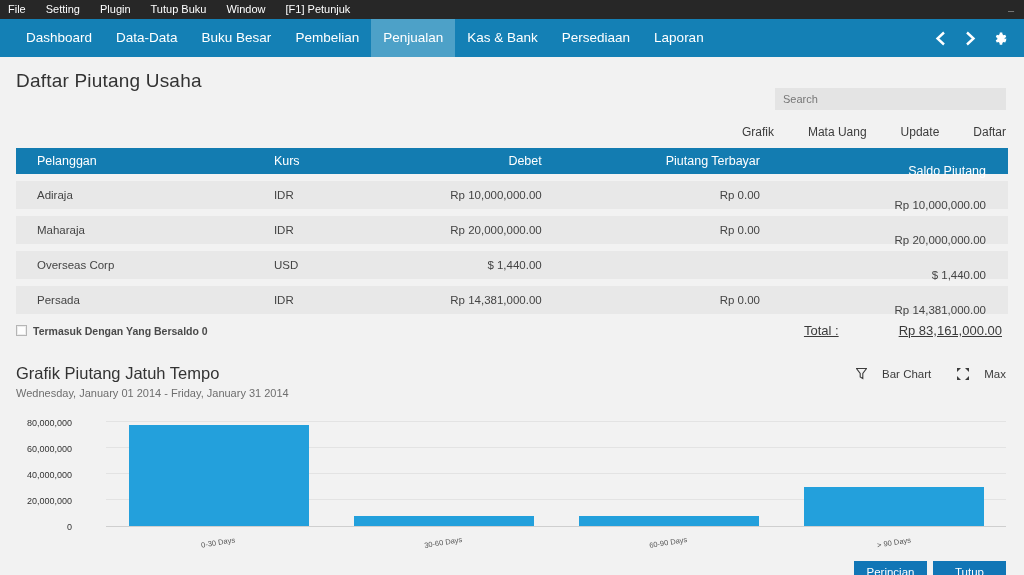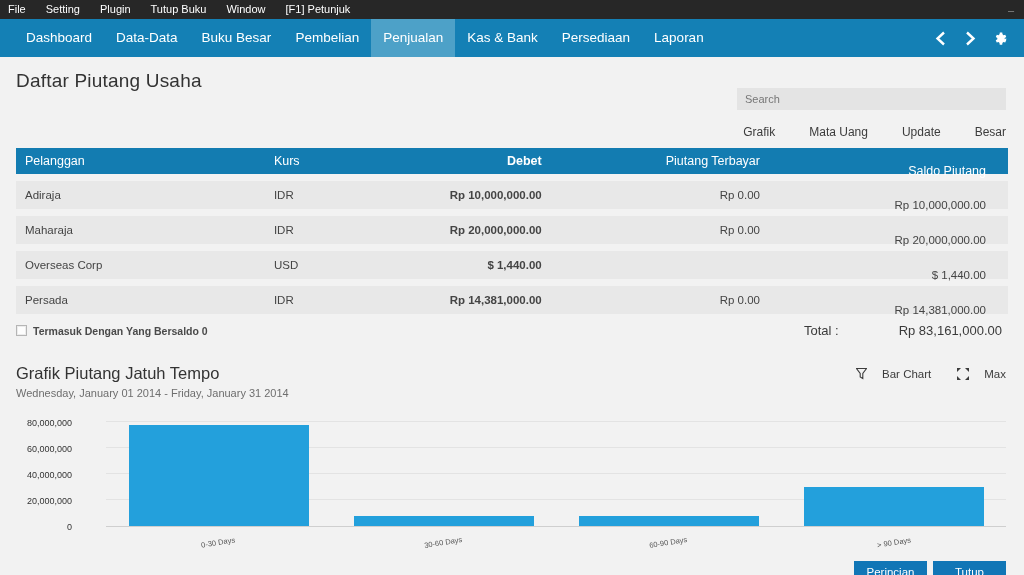--- a/index.html
+++ b/index.html
@@ -29,21 +29,21 @@
   .nav-tab.active { background:#4da1c8; }
   .nav-right { margin-left:auto; display:flex; align-items:center; gap:14px; padding-right:16px; }
   .nav-icon { width:16px; height:16px; display:flex; align-items:center; justify-content:center; }
   .nav-icon svg { display:block; }
 
   
   .content { padding:0 16px; position:relative; }
   .page-title { font-size:19px; color:#333; margin-top:13px; font-weight:normal; letter-spacing:0.2px; }
 
   .search-box {
-    position:absolute; top:18px; right:18px; width:269px; height:22px;
+    position:absolute; top:18px; right:18px; width:231px; height:22px;
     background:#e4e4e4; border:none; outline:none; font-size:11px; color:#555;
     padding:0 8px; font-family:"Liberation Sans", sans-serif;
   }
   .search-box::placeholder { color:#777; }
 
   .actions-row {
     display:flex; justify-content:flex-end; gap:34px;
     font-size:12px; color:#3c3c3c; margin-top:33px; padding-right:2px;
   }
   .action-link { cursor:default; }
@@ -51,34 +51,34 @@
   
   .grid { margin-top:9px; }
   .grid-header {
     display:flex; background:#137cb1; color:#fff; height:26px; align-items:center;
     font-size:12.5px;
   }
   .grid-row {
     display:flex; background:#e8e8e8; color:#444; height:28px; align-items:center;
     font-size:11.5px; margin-top:7px;
   }
-  .c1 { flex:0 0 26%; padding-left:9px; text-align:left; }
+  .c1 { flex:0 0 26%; padding-left:21px; text-align:left; }
   .c2 { flex:0 0 13%; text-align:left; }
-  .c3 { flex:0 0 14%; text-align:right;font-weight:bold; }
+  .c3 { flex:0 0 14%; text-align:right; }
   .c4 { flex:0 0 22%; text-align:right; }
   .c5 { flex:1;       text-align:right; padding-right:22px;margin-top:20px; }
 
   .below-table { display:flex; align-items:center; margin-top:9px; }
   .checkbox-wrap { display:flex; align-items:flex-start; gap:6px; }
   .checkbox {
     width:11px; height:11px; background:#fdfdfd; border:1px solid #b5b5b5;
     box-shadow:inset 0 0 0 1px #ececec;
   }
   .checkbox-label { font-size:10.5px; font-weight:bold; color:#4a4a4a; }
-  .total-wrap { margin-left:auto; display:flex; align-items:center; font-size:13px; color:#3a3a3a; }
+  .total-wrap { margin-left:auto; display:flex; align-items:center; font-size:13px; color:#3a3a3a;text-decoration:underline; }
   .total-label { margin-right:60px; }
   .total-value { padding-right:6px; }
 
   
   .chart-header { display:flex; margin-top:26px; align-items:flex-start; }
   .chart-titles .chart-title { font-size:16.5px; color:#333; font-weight:normal; }
   .chart-titles .chart-subtitle { font-size:11px; color:#6e6e6e; margin-top:4px; }
   .chart-tools { margin-left:auto; display:flex; gap:26px; align-items:center; padding-right:2px; margin-top:4px; }
   .tool-btn { display:flex; align-items:center; gap:15px; font-size:11.5px; color:#3c3c3c; cursor:default; }
   .tool-btn svg { display:block; }
@@ -151,21 +151,21 @@
 <div class="content">
 
   <h1 class="page-title">Daftar Piutang Usaha</h1>
 
   <input class="search-box" type="text" placeholder="Search" style="">
 
   <div class="actions-row">
     <span class="action-link">Grafik</span>
     <span class="action-link">Mata Uang</span>
     <span class="action-link">Update</span>
-    <span class="action-link">Besar</span>
+    <span class="action-link">Daftar</span>
   </div>
 
   <div class="grid">
     <div class="grid-header">
       <div class="c1">Pelanggan</div>
       <div class="c2">Kurs</div>
       <div class="c3">Debet</div>
       <div class="c4">Piutang Terbayar</div>
       <div class="c5">Saldo Piutang</div>
     </div>

